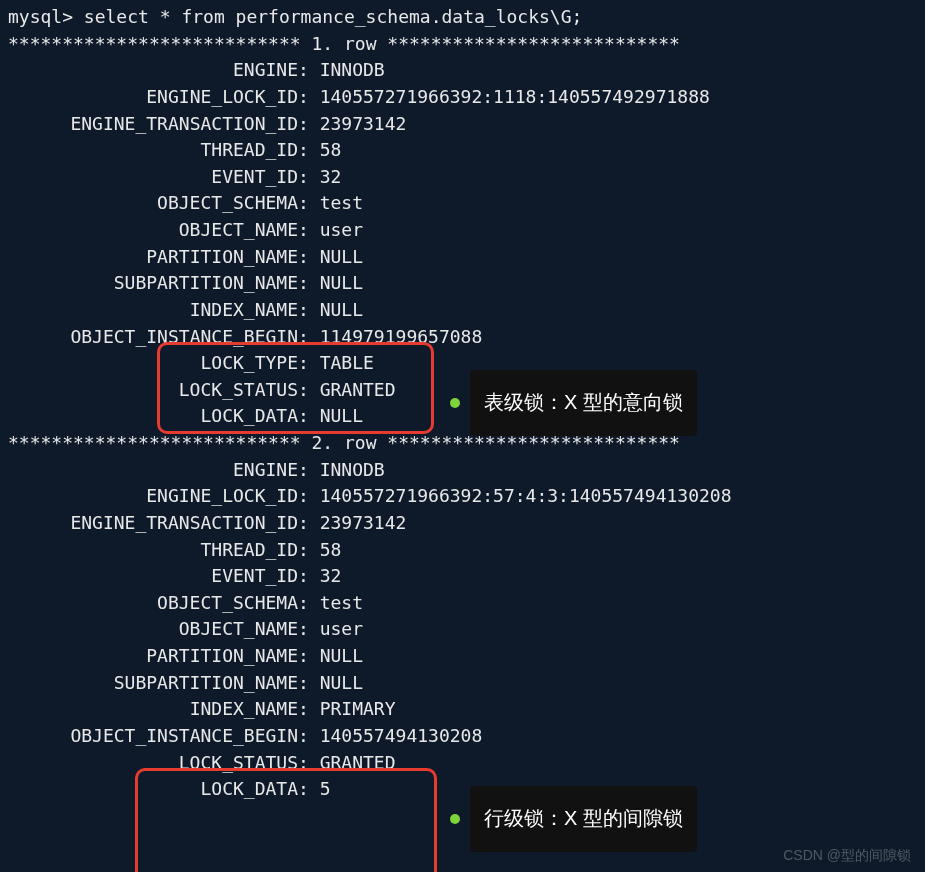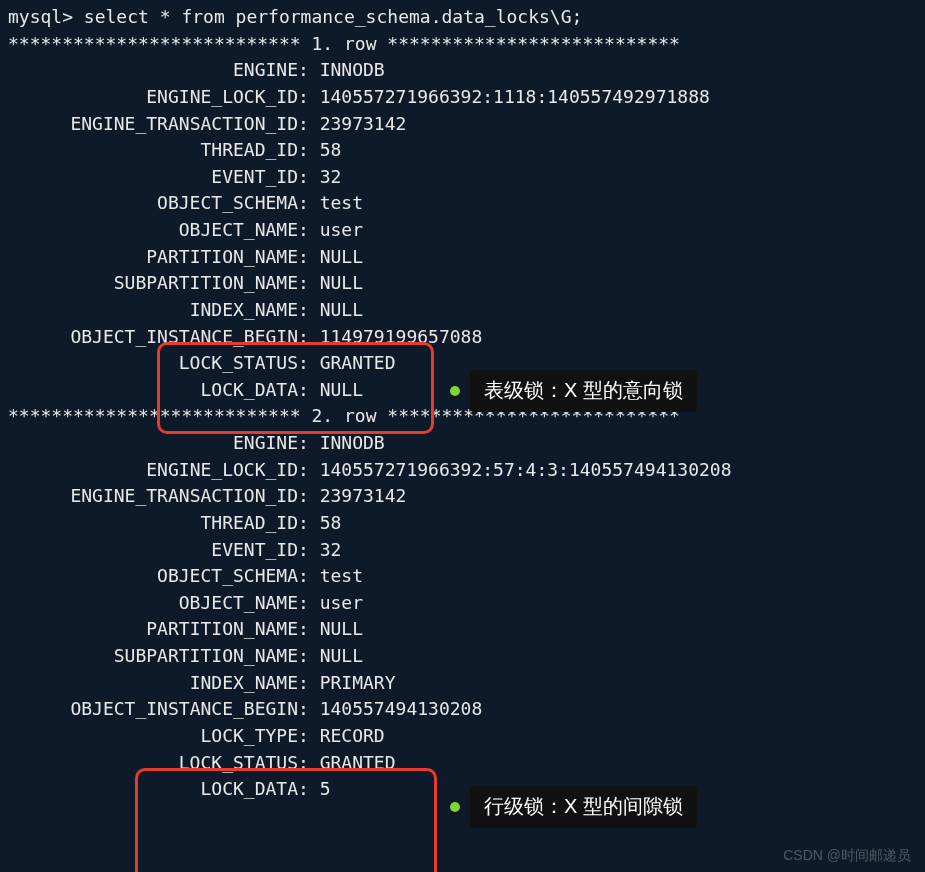--- a/index.html
+++ b/index.html
@@ -38,21 +38,21 @@
     width: 10px; height: 10px;
     border-radius: 50%;
     background: #7fd33b;
     flex: 0 0 auto;
   }
   .bubble {
     background: #111;
     color: #fff;
     font-family: "PingFang SC","Microsoft YaHei",sans-serif;
     font-size: 20px;
-    padding: 6px 14px;
+    padding: 18px 14px;
     border-radius: 4px;
     white-space: nowrap;
   }
   .watermark {
     position: absolute;
     right: 14px;
     bottom: 6px;
     color: rgba(200,200,200,0.35);
     font-family: "PingFang SC","Microsoft YaHei",sans-serif;
     font-size: 14px;
@@ -70,46 +70,46 @@
   <div class="field-line"><span class="label">ENGINE_LOCK_ID</span><span class="sep">: </span><span class="value">140557271966392:1118:140557492971888</span></div>
   <div class="field-line"><span class="label">ENGINE_TRANSACTION_ID</span><span class="sep">: </span><span class="value">23973142</span></div>
   <div class="field-line"><span class="label">THREAD_ID</span><span class="sep">: </span><span class="value">58</span></div>
   <div class="field-line"><span class="label">EVENT_ID</span><span class="sep">: </span><span class="value">32</span></div>
   <div class="field-line"><span class="label">OBJECT_SCHEMA</span><span class="sep">: </span><span class="value">test</span></div>
   <div class="field-line"><span class="label">OBJECT_NAME</span><span class="sep">: </span><span class="value">user</span></div>
   <div class="field-line"><span class="label">PARTITION_NAME</span><span class="sep">: </span><span class="value">NULL</span></div>
   <div class="field-line"><span class="label">SUBPARTITION_NAME</span><span class="sep">: </span><span class="value">NULL</span></div>
   <div class="field-line"><span class="label">INDEX_NAME</span><span class="sep">: </span><span class="value">NULL</span></div>
   <div class="field-line"><span class="label">OBJECT_INSTANCE_BEGIN</span><span class="sep">: </span><span class="value">114979199657088</span></div>
+  <div class="field-line"><span class="label">LOCK_TYPE</span><span class="sep">: </span><span class="value">TABLE</span></div>
   <div class="field-line"><span class="label">LOCK_STATUS</span><span class="sep">: </span><span class="value">GRANTED</span></div>
   <div class="field-line"><span class="label">LOCK_DATA</span><span class="sep">: </span><span class="value">NULL</span></div>
 
   <div class="row-line"><span>*************************** </span><span>2</span><span>. row </span><span>***************************</span></div>
 
   <div class="field-line"><span class="label">ENGINE</span><span class="sep">: </span><span class="value">INNODB</span></div>
   <div class="field-line"><span class="label">ENGINE_LOCK_ID</span><span class="sep">: </span><span class="value">140557271966392:57:4:3:140557494130208</span></div>
   <div class="field-line"><span class="label">ENGINE_TRANSACTION_ID</span><span class="sep">: </span><span class="value">23973142</span></div>
   <div class="field-line"><span class="label">THREAD_ID</span><span class="sep">: </span><span class="value">58</span></div>
   <div class="field-line"><span class="label">EVENT_ID</span><span class="sep">: </span><span class="value">32</span></div>
   <div class="field-line"><span class="label">OBJECT_SCHEMA</span><span class="sep">: </span><span class="value">test</span></div>
   <div class="field-line"><span class="label">OBJECT_NAME</span><span class="sep">: </span><span class="value">user</span></div>
   <div class="field-line"><span class="label">PARTITION_NAME</span><span class="sep">: </span><span class="value">NULL</span></div>
   <div class="field-line"><span class="label">SUBPARTITION_NAME</span><span class="sep">: </span><span class="value">NULL</span></div>
   <div class="field-line"><span class="label">INDEX_NAME</span><span class="sep">: </span><span class="value">PRIMARY</span></div>
   <div class="field-line"><span class="label">OBJECT_INSTANCE_BEGIN</span><span class="sep">: </span><span class="value">140557494130208</span></div>
-  <div class="field-line"><span class="label">LOCK_TYPE</span><span class="sep">: </span><span class="value">RECORD</span></div>
   <div class="field-line"><span class="label">LOCK_STATUS</span><span class="sep">: </span><span class="value">GRANTED</span></div>
   <div class="field-line"><span class="label">LOCK_DATA</span><span class="sep">: </span><span class="value">5</span></div>
 </div>
 
 <div class="highlight-box" style="left:157px; top:342px; width:271px; height:86px;"></div>
 <div class="highlight-box" style="left:135px; top:768px; width:296px; height:112px;"></div>
 
 <div class="annotation" style="left:450px; top:370px;">
   <span class="dot"></span>
   <span class="bubble">表级锁：X 型的意向锁</span>
 </div>
 <div class="annotation" style="left:450px; top:786px;">
   <span class="dot"></span>
   <span class="bubble">行级锁：X 型的间隙锁</span>
 </div>
 
-<div class="watermark">CSDN @时间邮递员</div>
+<div class="watermark">CSDN @型的间隙锁</div>
 
 </body></html>

